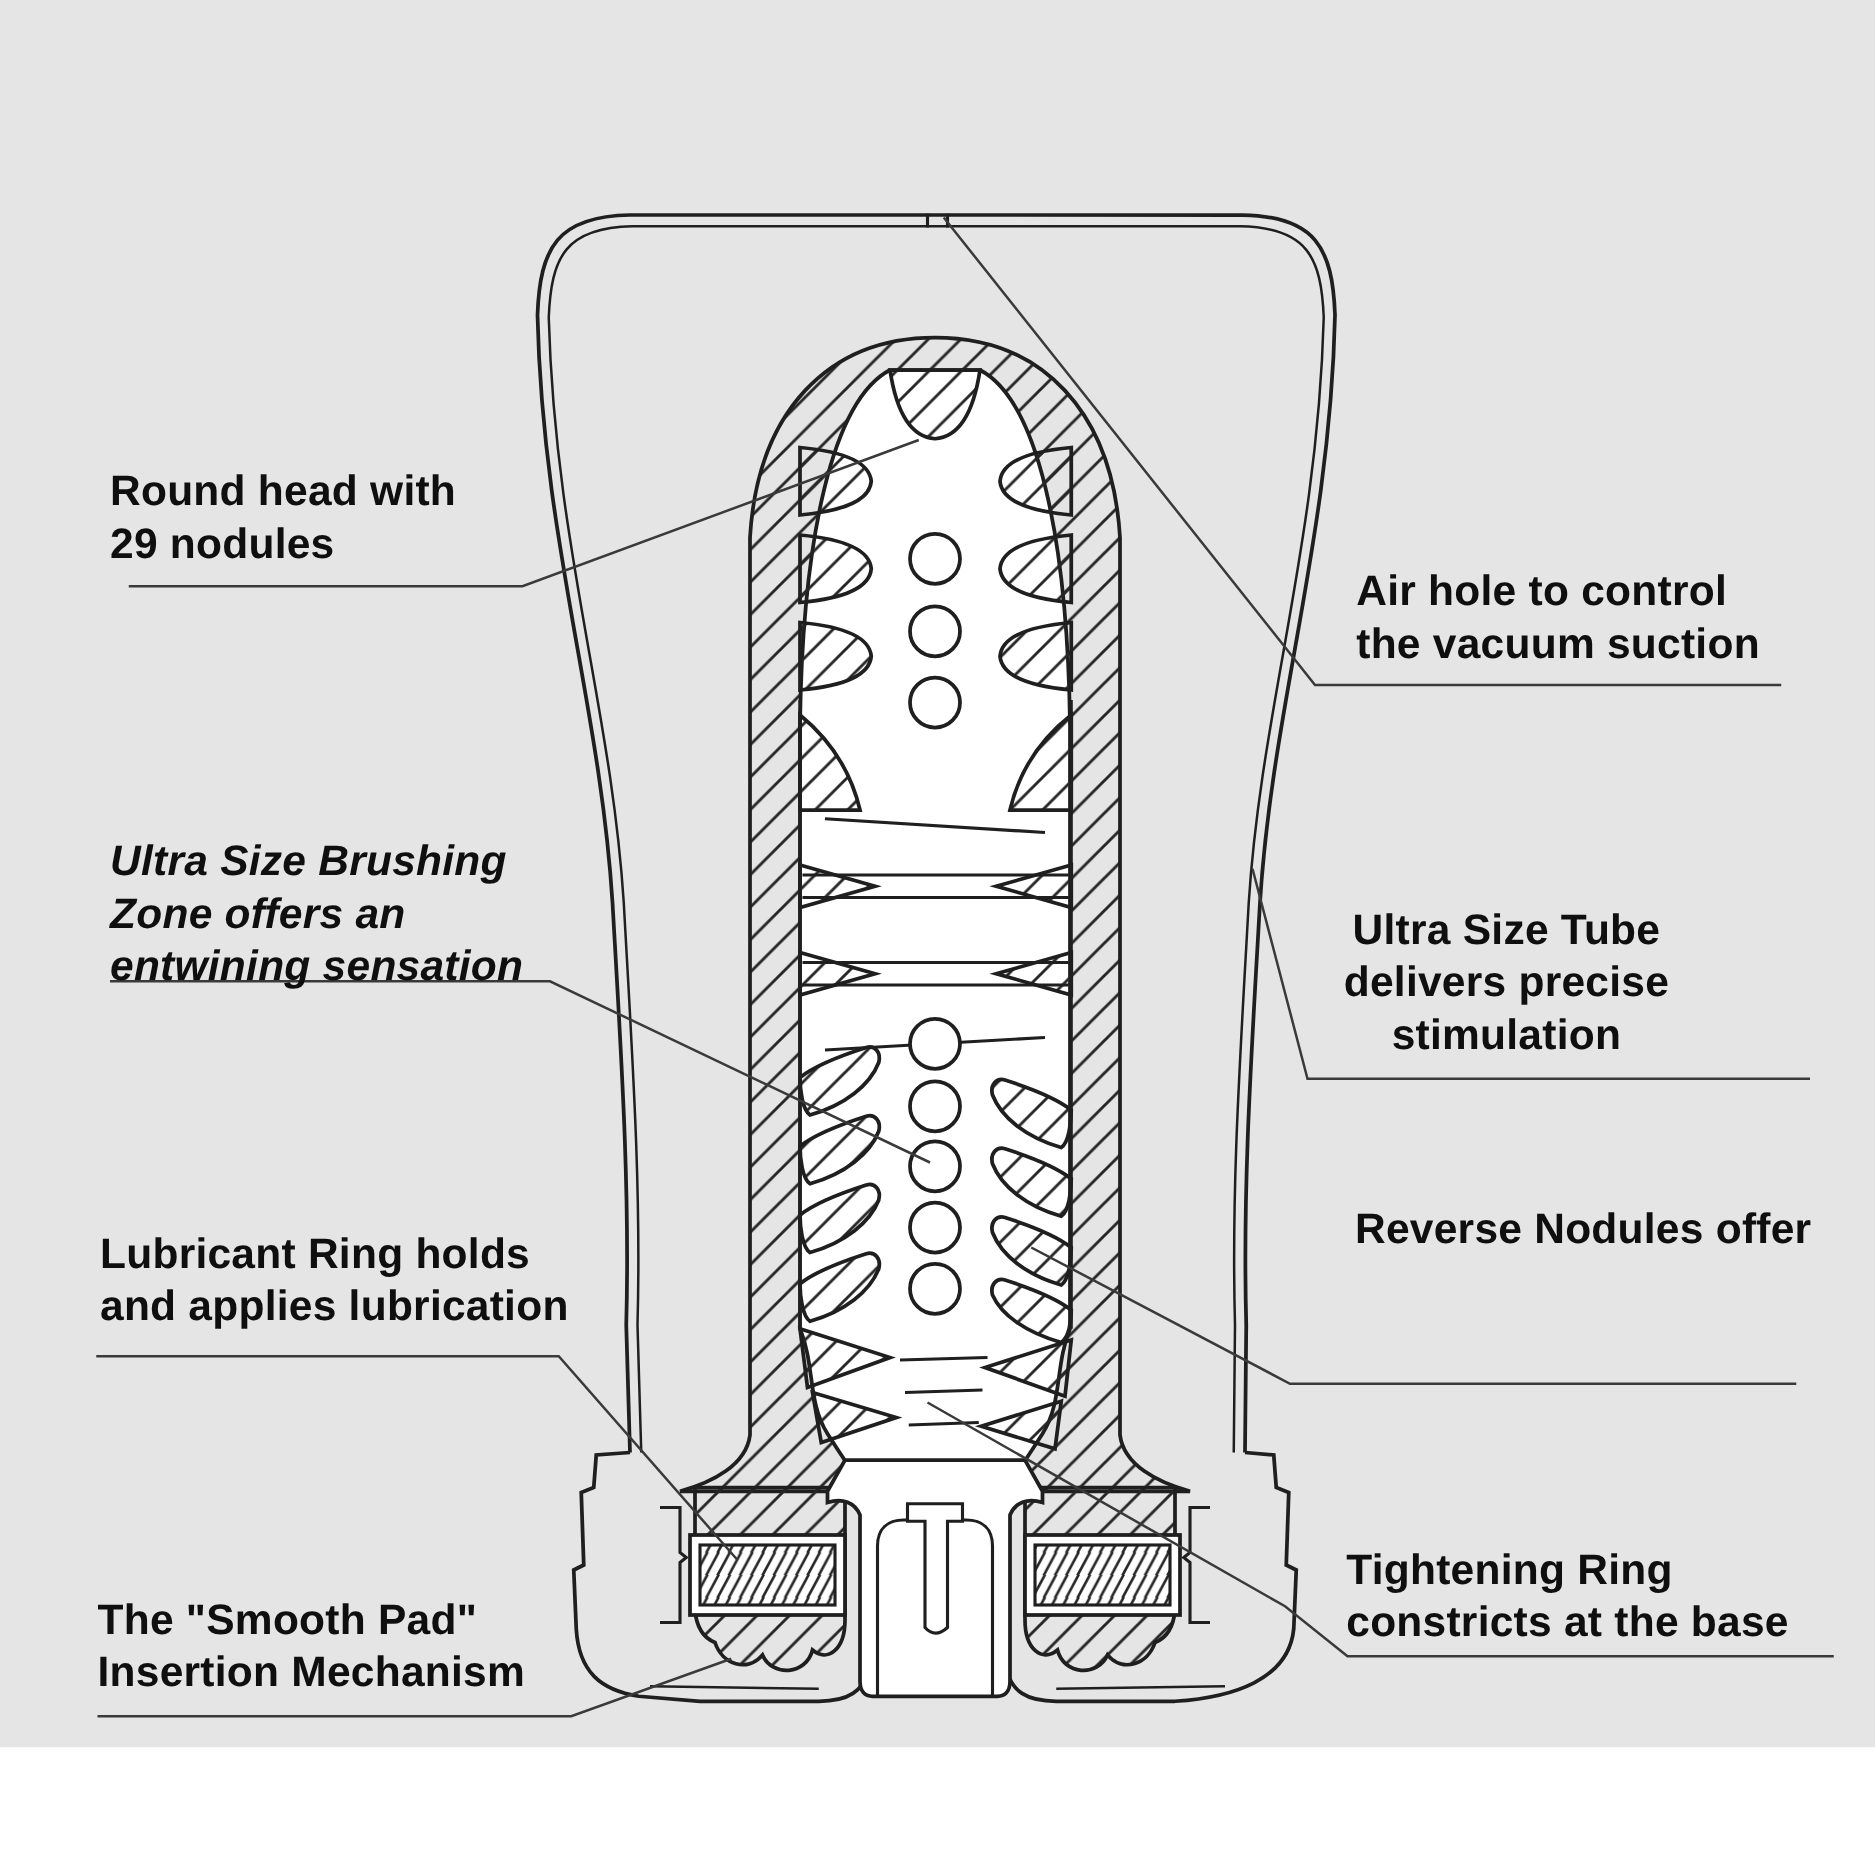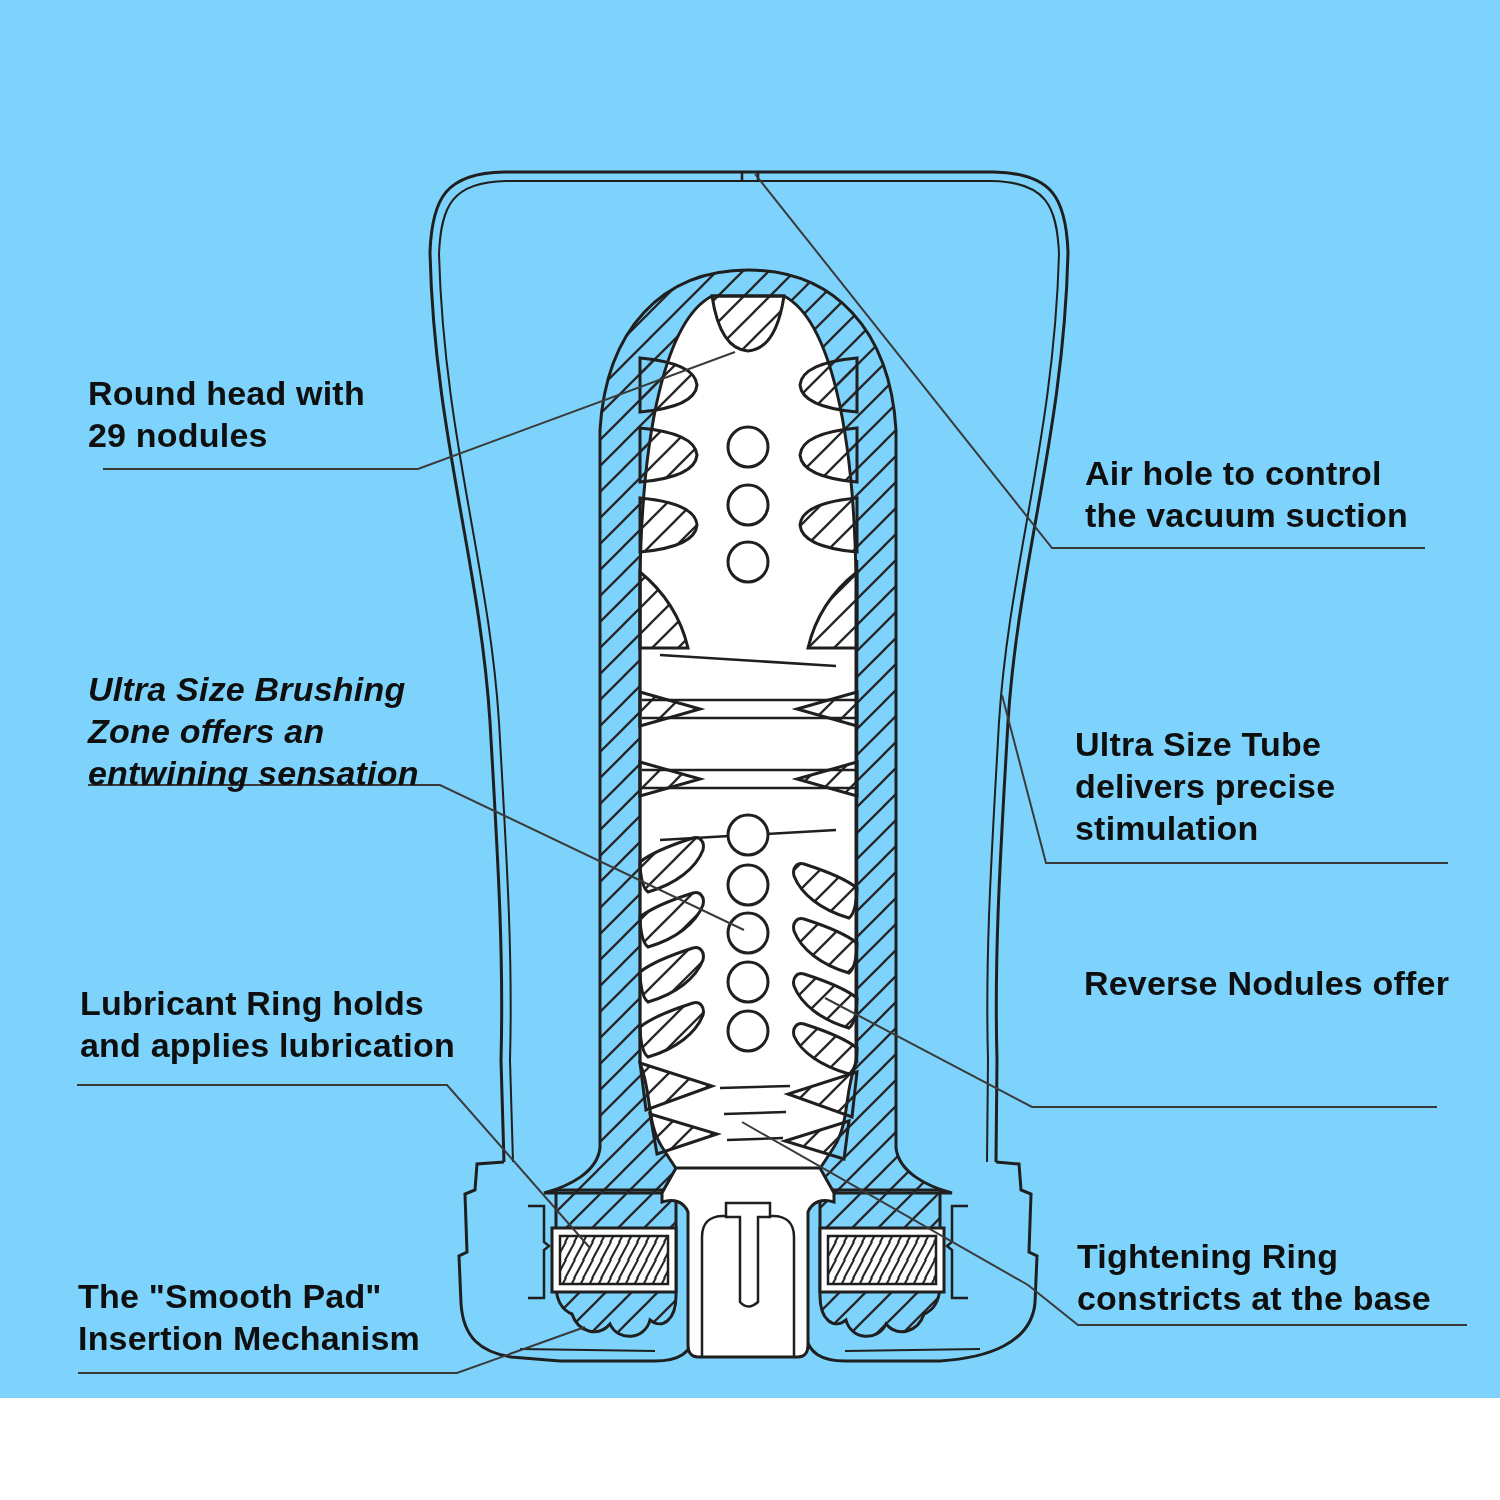--- a/index.html
+++ b/index.html
@@ -1,19 +1,19 @@
 <!DOCTYPE html>
 <html><head>
 <meta charset="utf-8">
 <style>
   html,body{margin:0;padding:0;background:#ffffff;}
   .canvas{
     position:relative;
     width:1500px;height:1398px;
-    background:#7dd3fc;
+    background:#e5e5e5;
     font-family:"Liberation Sans", sans-serif;
     overflow:hidden;
   }
   svg.figure{position:absolute;left:0;top:0;width:1500px;height:1500px;}
   .label{
     position:absolute;
     color:#0f0f0f;
     font-size:34px;
     font-weight:bold;
     line-height:42px;
@@ -179,21 +179,21 @@
     <div>Air hole to control</div>
     <div>the vacuum suction</div>
   </div>
 
   <div class="label" style="left:88px;top:668px;font-style:italic;">
     <div>Ultra Size Brushing</div>
     <div>Zone offers an</div>
     <div>entwining sensation</div>
   </div>
 
-  <div class="label" style="left:1075px;top:723px;">
+  <div class="label" style="left:1075px;top:723px;text-align:center;">
     <div>Ultra Size Tube</div>
     <div>delivers precise</div>
     <div>stimulation</div>
   </div>
 
   <div class="label" style="left:80px;top:982px;">
     <div>Lubricant Ring holds</div>
     <div>and applies lubrication</div>
   </div>
 

